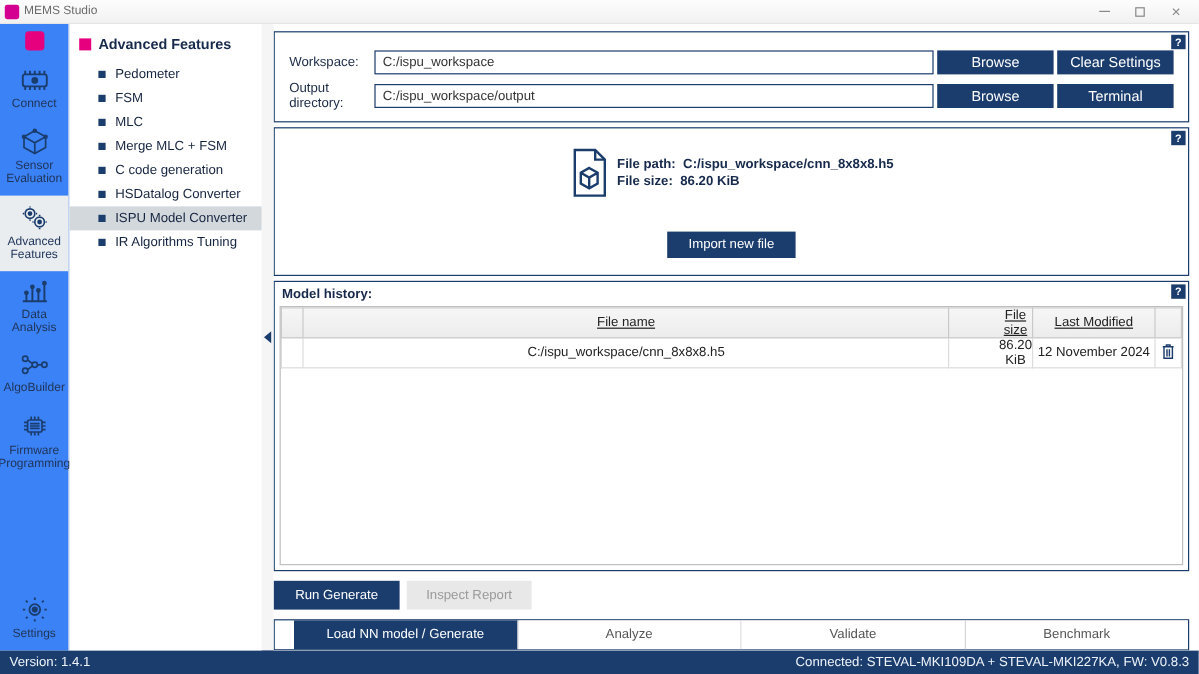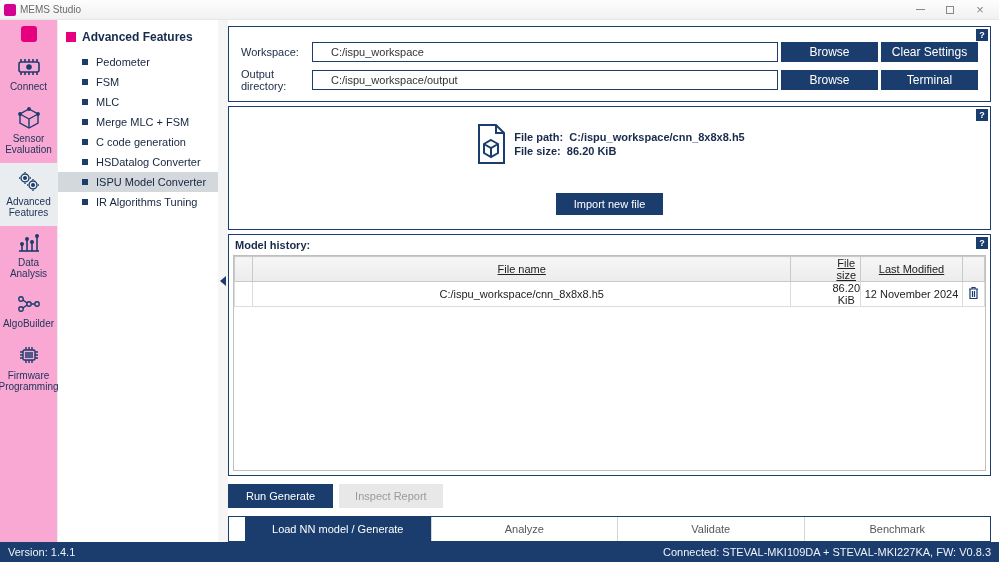--- a/index.html
+++ b/index.html
@@ -10,21 +10,21 @@
 .titlebar .icon-app { width: 12px; height: 12px; background:#d40090; display:inline-block; border-radius:2px; margin-right:4px;}
 .titlebar .title-text { font-size: 10px; color: #6b6b6b; flex: 1; }
 .titlebar .winbtn { width:30px; height:18px; display:flex; align-items:center; justify-content:center; color:#888; font-family: sans-serif;}
 .dash{height:1px;width:9px;background:#888;}
 .square{height:8px;width:8px;border:1px solid #888;}
 .xshape{font-size:13px; line-height:10px;}
 
 .viewport{ display:flex; height: calc(562px - 20px - 20px); }
 
 
-.rail { width:58px; background:#f9a8d4; border-right:1px solid #eee; display:flex; flex-direction:column; align-items:center; padding-top:6px;}
+.rail { width:58px; background:#3b82f6; border-right:1px solid #eee; display:flex; flex-direction:column; align-items:center; padding-top:6px;}
 .rail .rail-item{ width:100%; display:flex; flex-direction:column; align-items:center; justify-content:center; padding:6px 0 8px 0; color:#20355a; font-size:10px; text-align:center; line-height:11px;}
 .rail .rail-item.selected{ background:#eaedf0;}
 .rail .rail-item.settings{ margin-top:auto; margin-bottom:0;}
 .rail svg{ margin-bottom:3px;}
 .rail .square-accent{ width:16px; height:16px; background:#e6007e; border-radius:3px; margin-bottom:8px; align-self:center;}
 
 
 .sidenav{ width:160px; background:#fff; padding-top:7px;}
 .sidenav .heading{ display:flex; align-items:center; font-weight:bold; font-size:12px; color:#172a4c; padding:3px 6px 8px 8px;}
 .sidenav .heading .sq{ width:10px; height:10px; background:#e6007e; margin-right:6px;}
@@ -35,21 +35,21 @@
 .splitter{ width:10px; display:flex; align-items:center; justify-content:center;}
 .splitter .tri{ width:0; height:0; border-top:5px solid transparent; border-bottom:5px solid transparent; border-right:6px solid #1b3d6d;}
 
 
 .main{ flex:1; background:#fff; padding:6px 8px 0 0; display:flex; flex-direction:column; gap:4px; overflow:hidden;}
 .panel{ border:1px solid #1b3d6d; position:relative; background:#fff;}
 .help-badge{ position:absolute; top:2px; right:2px; width:12px; height:12px; background:#1b3d6d; color:#fff; font-size:9px; font-weight:bold; display:flex; align-items:center; justify-content:center;}
 
 .toprow{ display:flex; align-items:center; gap:3px; padding:3px 6px;}
 .toprow .lbl{ width:68px; color:#1b2a45;}
-.toprow input{ flex:1; height:20px; border:1px solid #1b3d6d; padding:0 18px; font-size:11px; color:#333;}
+.toprow input{ flex:1; height:20px; border:1px solid #1b3d6d; padding:0 6px; font-size:11px; color:#333;}
 .btn{ height:20px; width:97px; background:#1b3d6d; color:#fff; border:none; font-size:12px; display:flex; align-items:center; justify-content:center;}
 
 .info-panel{ padding:16px 0 14px 0;}
 .info-inner{ display:flex; align-items:center; justify-content:center; gap:6px;}
 .file-icon svg{ display:block;}
 .info-text .row{ font-size:11px; color:#172a4c; padding:1px 0;}
 .info-text .row b{ font-weight:bold;}
 .import-btn-row{ display:flex; justify-content:center; margin-top:28px;}
 .import-btn{ height:22px; padding:0 18px; background:#1b3d6d; color:#fff; border:none; font-size:11px;}
 
@@ -172,20 +172,30 @@
           <g fill="none" stroke="#1b3d6d" stroke-width="1.4">
             <rect x="7" y="7" width="12" height="10" rx="1.5"></rect>
             <path d="M9 12h8 M9 10h8 M9 14h8"></path>
             <path d="M7 9 H4 M7 12 H4 M7 15 H4 M19 9 H22 M19 12 H22 M19 15 H22 M10 7 V4 M13 7 V4 M16 7 V4 M10 17 V20 M13 17 V20 M16 17 V20"></path>
           </g>
         </svg>
       <span style="white-space:pre-line;">Firmware
 Programming</span>
     </div>
 
+    <div class="rail-item settings">
+      <svg width="24" height="24" viewBox="0 0 24 24">
+          <g fill="none" stroke="#1b3d6d" stroke-width="1.5">
+            <circle cx="12" cy="12" r="4.5"></circle>
+            <circle cx="12" cy="12" r="1.8" fill="#1b3d6d"></circle>
+            <path d="M12 4v-2 M12 22v-2 M4 12h-2 M22 12h-2 M6 6l-1.4-1.4 M19.4 19.4 L18 18 M6 18l-1.4 1.4 M19.4 4.6 L18 6"></path>
+          </g>
+        </svg>
+      <span>Settings</span>
+    </div>
   </div>
 
   <div class="sidenav">
     <div class="heading">
       <span class="sq"></span>
       <span>Advanced Features</span>
     </div>
     <div class="nav-item">
         <span class="sq"></span>
         <span>Pedometer</span>

